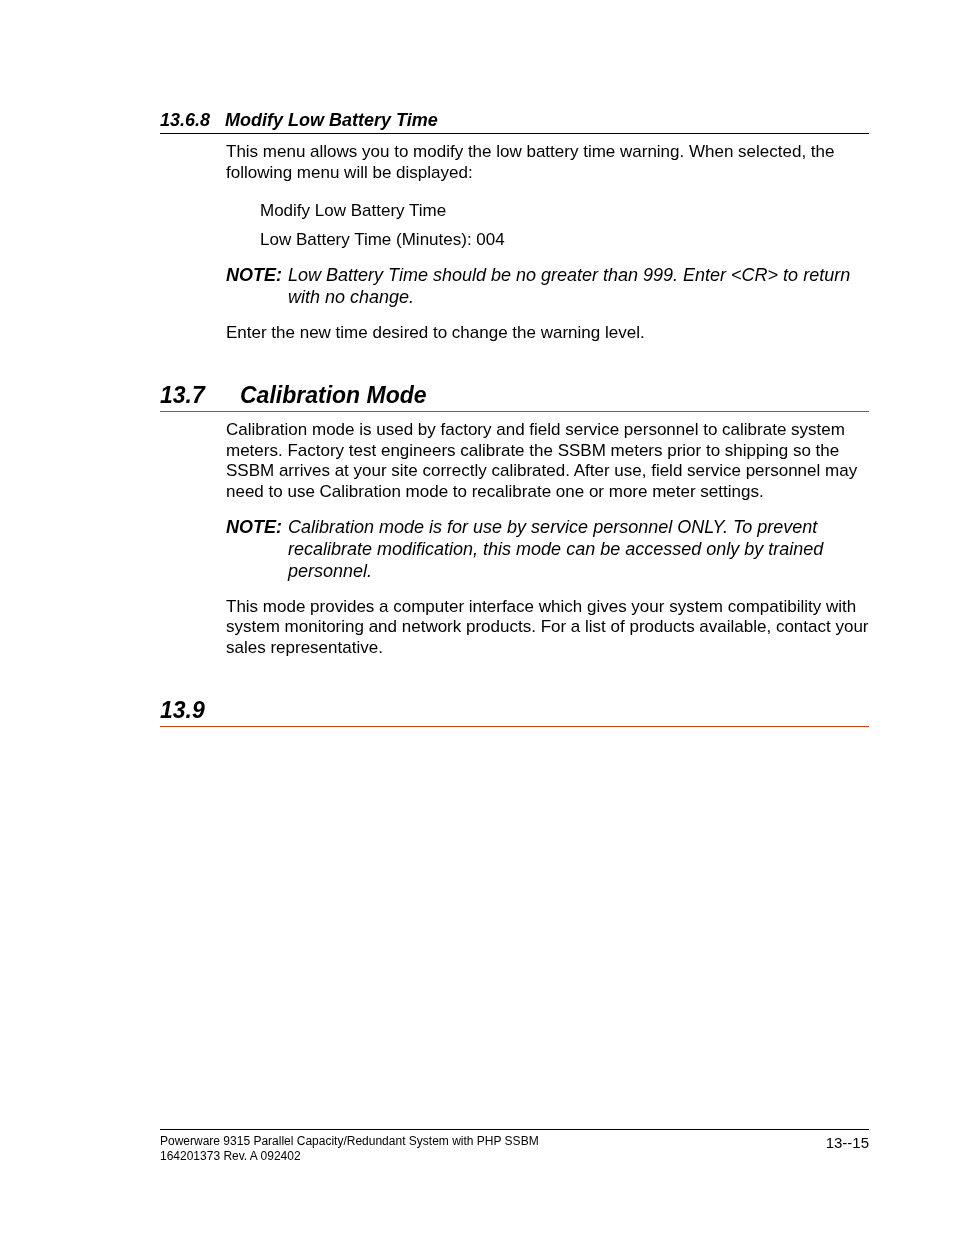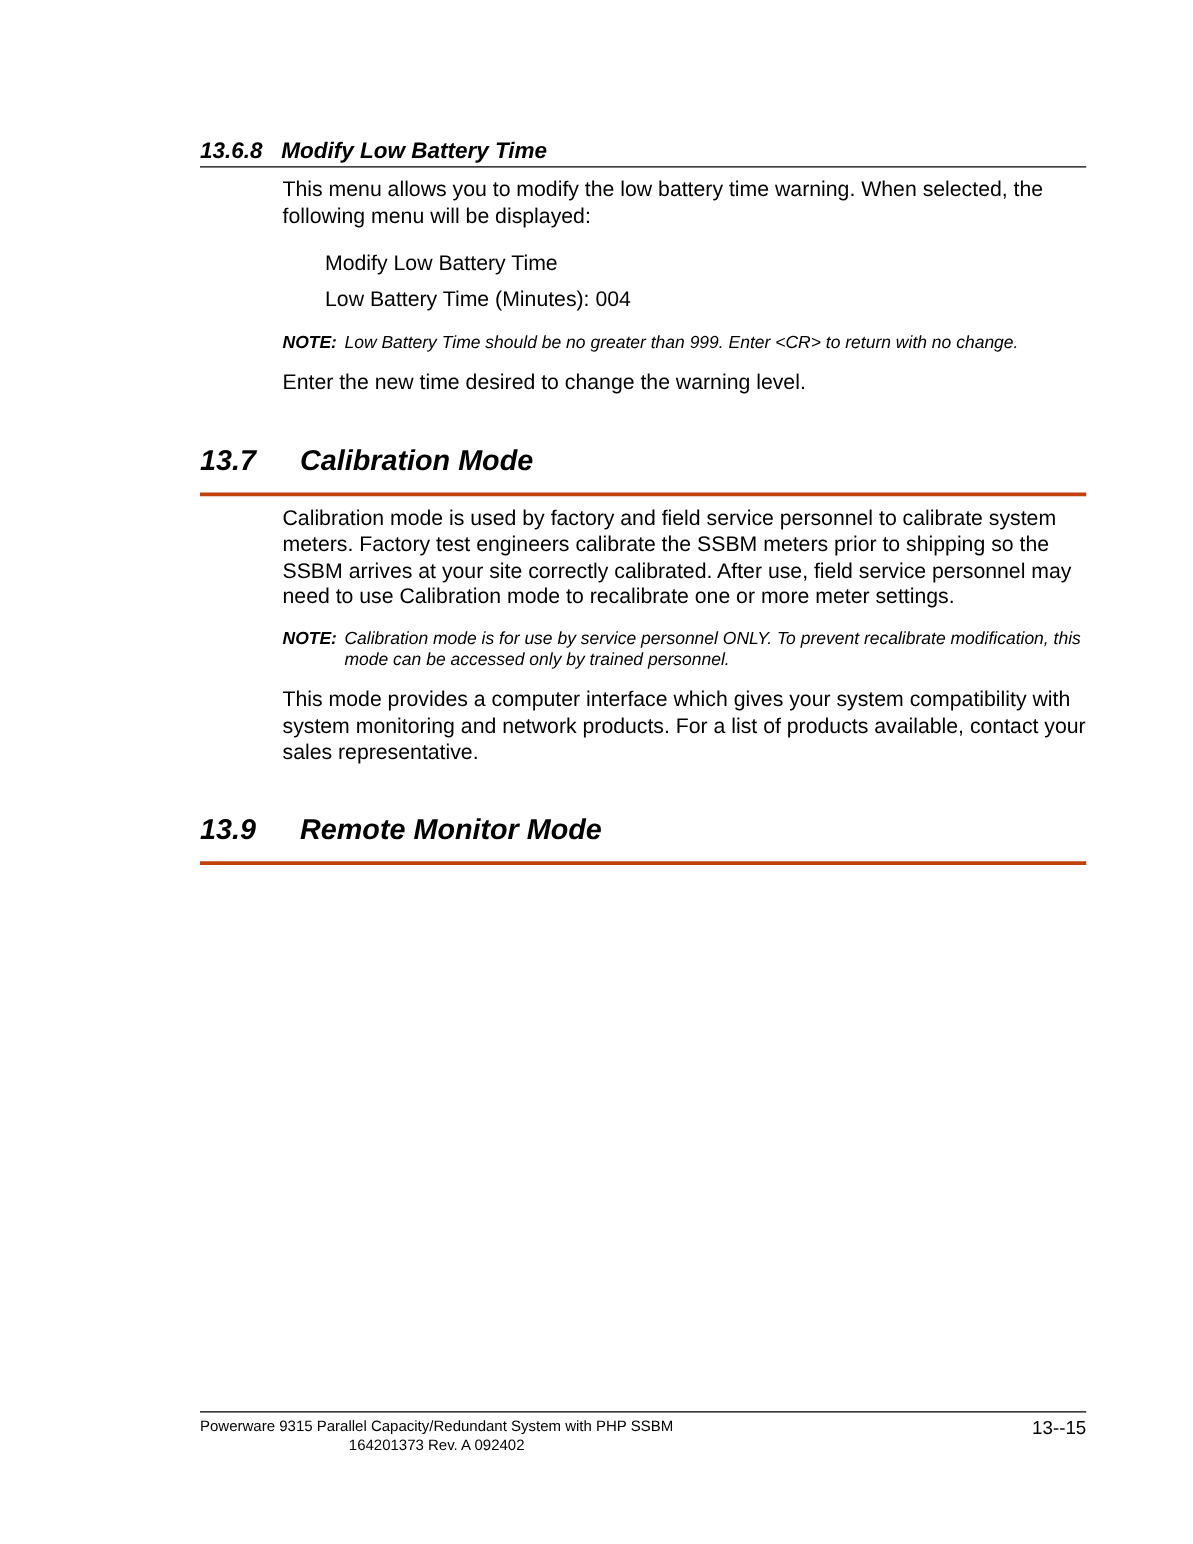--- a/index.html
+++ b/index.html
@@ -26,40 +26,40 @@
     margin: 0 0 8px 0;
     display: flex;
   }
   .section-heading-sub .num {
     flex: 0 0 65px;
   }
   .section-heading-main {
     font-weight: bold;
     font-style: italic;
     font-size: 23px;
-    border-bottom: 3px solid #c2410c;
-    padding-bottom: 12px;
+    border-bottom: 1px solid #c2410c;
+    padding-bottom: 2px;
     margin: 38px 0 8px 0;
     display: flex;
   }
   .section-heading-main .num {
     flex: 0 0 80px;
   }
   .body-text {
     font-size: 17px;
     line-height: 1.22;
     margin: 0 0 14px 66px;
   }
   .menu-block {
     margin: 0 0 0 100px;
     font-size: 17px;
     line-height: 1.7;
   }
   .note {
-    font-size: 14px;
+    font-size: 18px;
     font-style: italic;
     line-height: 1.22;
     margin: 10px 0 14px 66px;
     display: flex;
   }
   .note .note-label {
     font-weight: bold;
     flex: 0 0 auto;
     margin-right: 6px;
   }
@@ -70,21 +70,20 @@
     position: absolute;
     left: 135px;
     right: 110px;
     bottom: 72px;
     border-top: 1px solid #000;
     padding-top: 4px;
     font-size: 12px;
     display: flex;
     justify-content: space-between;
     align-items: flex-start;
-    text-align: center;
   }
   .footer-left {
     line-height: 1.2;
   }
   .footer-right {
     font-size: 15px;
   }
 </style>
 </head>
 <body>
@@ -113,21 +112,20 @@
   <p class="body-text">Calibration mode is used by factory and field service personnel to calibrate system meters.  Factory test engineers calibrate the SSBM meters prior to shipping so the SSBM arrives at your site correctly calibrated.  After use, field service personnel may need to use Calibration mode to recalibrate one or more meter settings.</p>
   <div class="note">
     <span class="note-label">NOTE:</span>
     <span class="note-content">Calibration mode is for use by service personnel ONLY.  To prevent recalibrate modification, this mode can be accessed only by trained personnel.</span>
   </div>
 
   <p class="body-text">This mode provides a computer interface which gives your system compatibility with system monitoring and network products. For a list of products available, contact your sales representative.</p>
 
   <div class="section-heading-main">
     <span class="num">13.9</span>
-    <span>Remote Monitor Mode</span>
   </div>
 
   <div class="footer">
     <div class="footer-left">
       <div>Powerware 9315 Parallel Capacity/Redundant System with PHP SSBM</div>
       <div>164201373    Rev. A       092402</div>
     </div>
     <div class="footer-right">13--15</div>
   </div>
 

